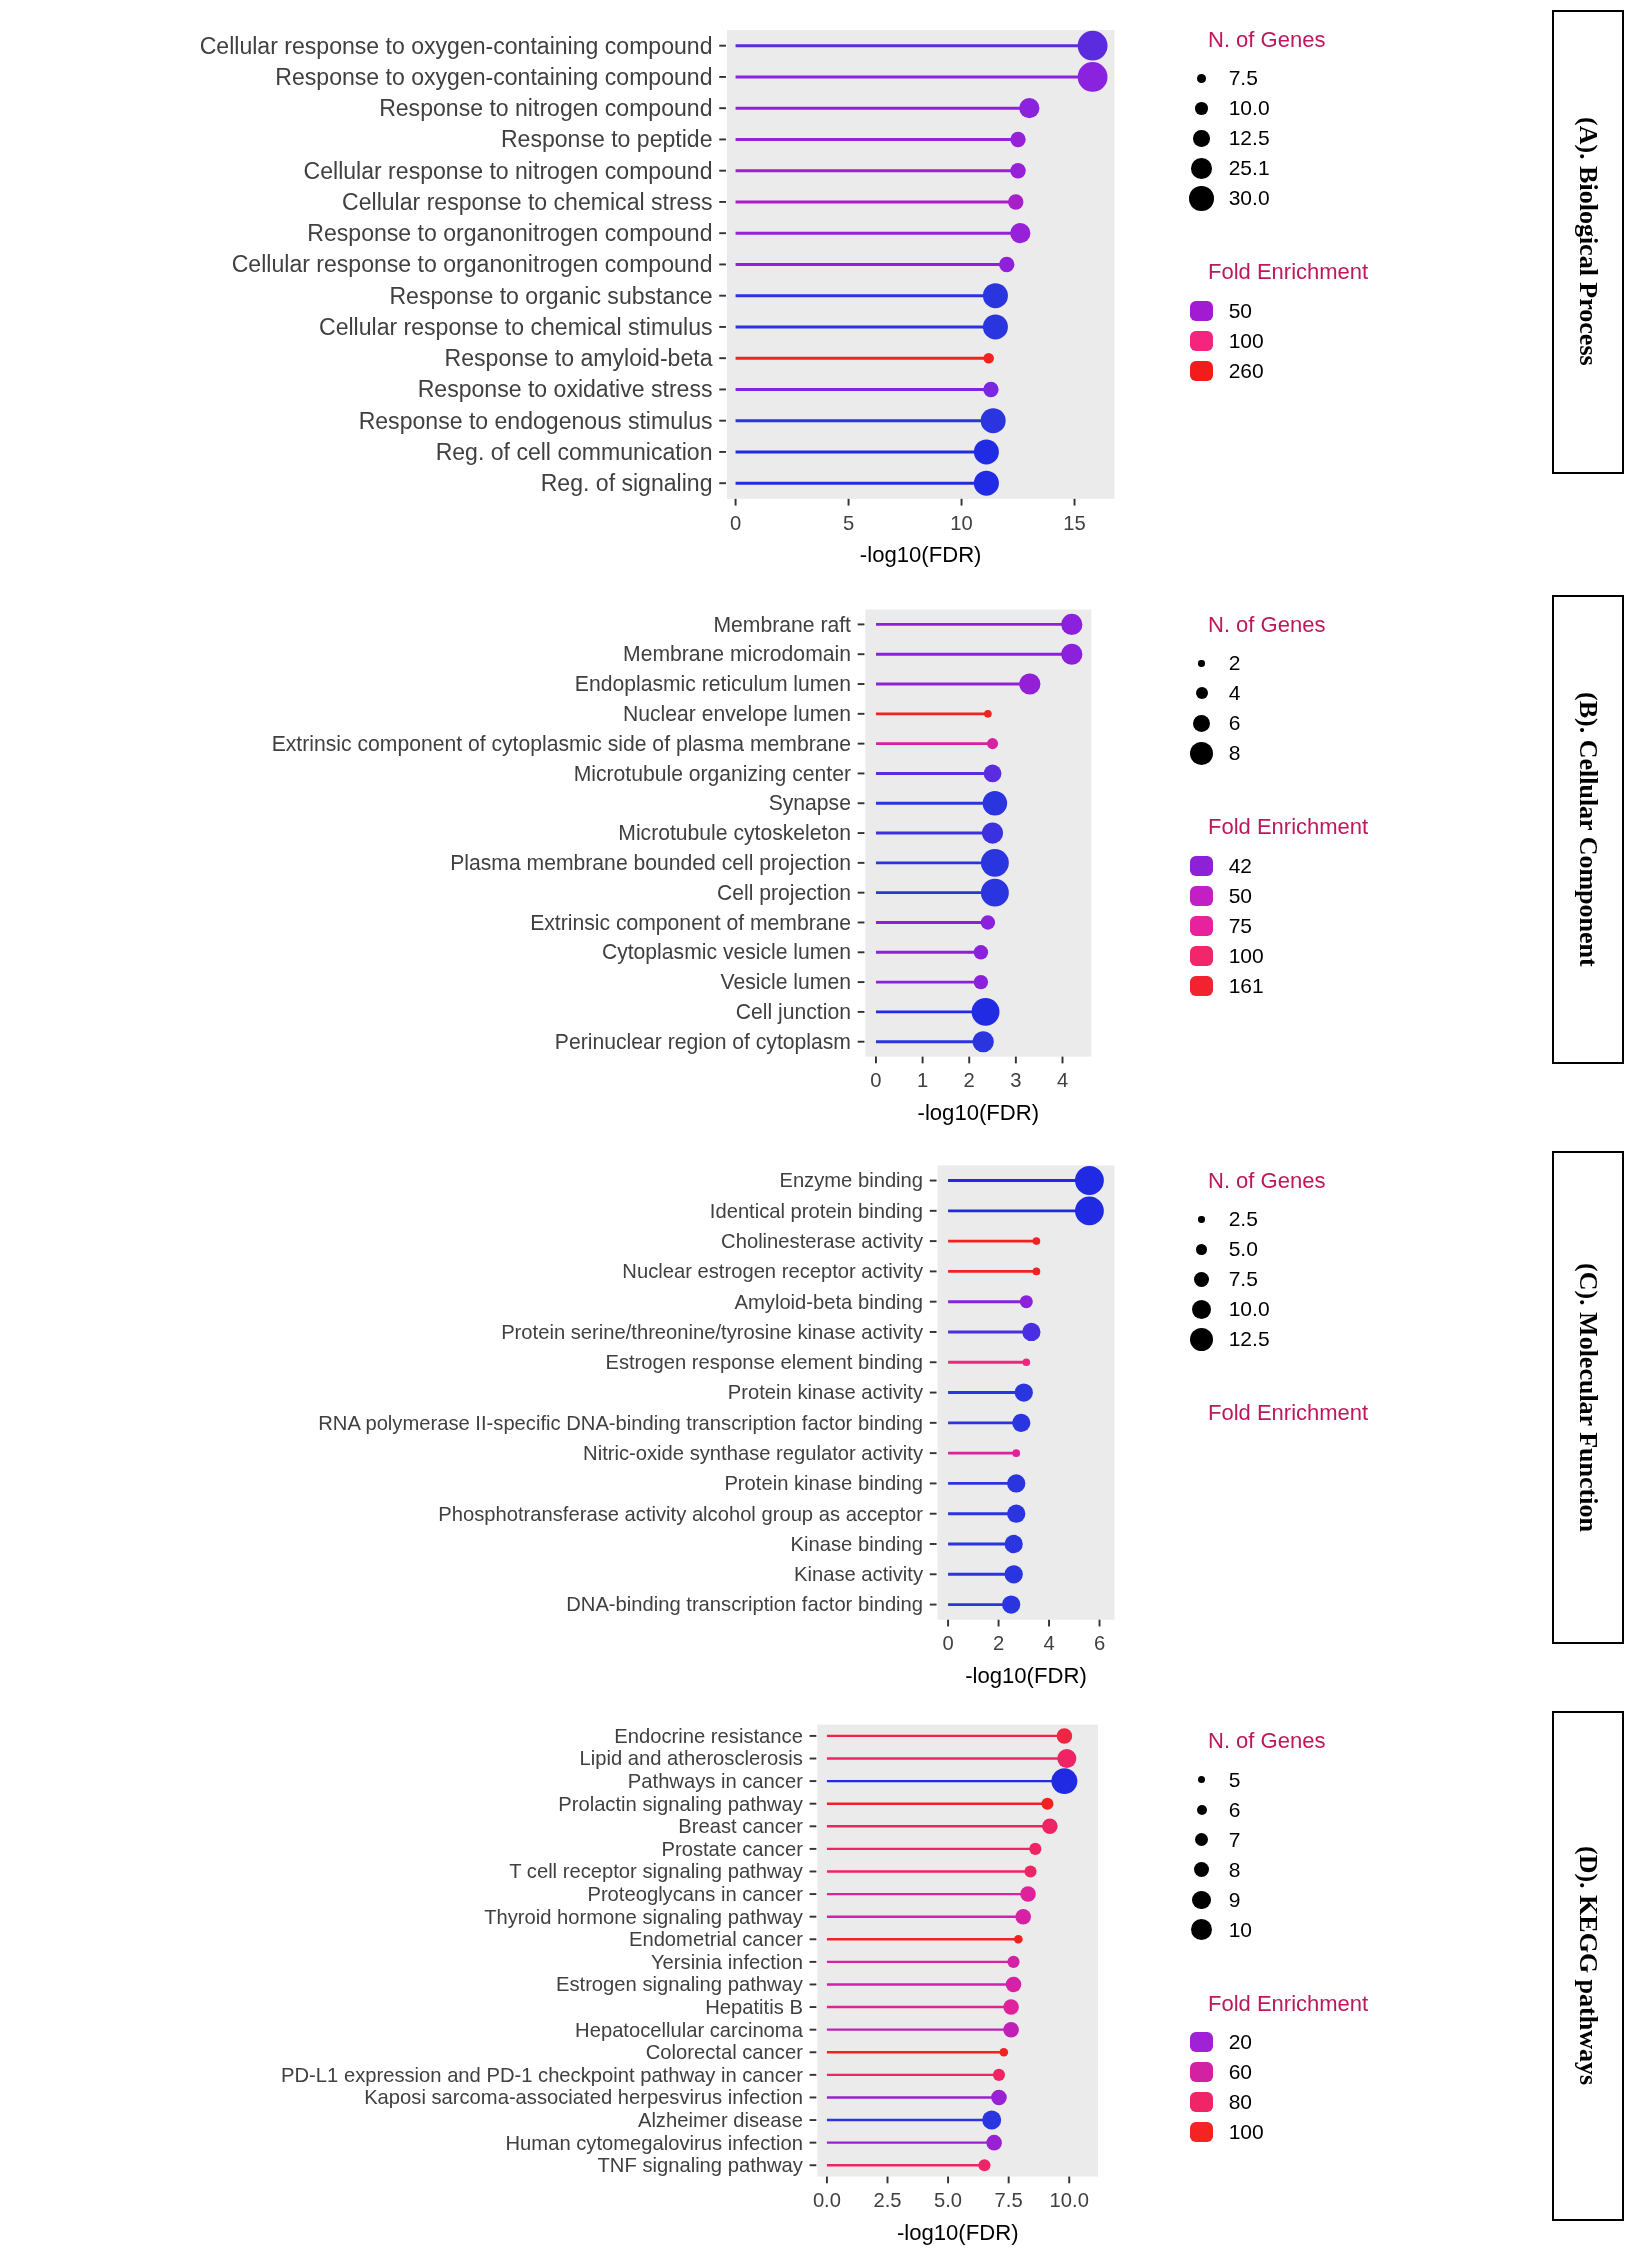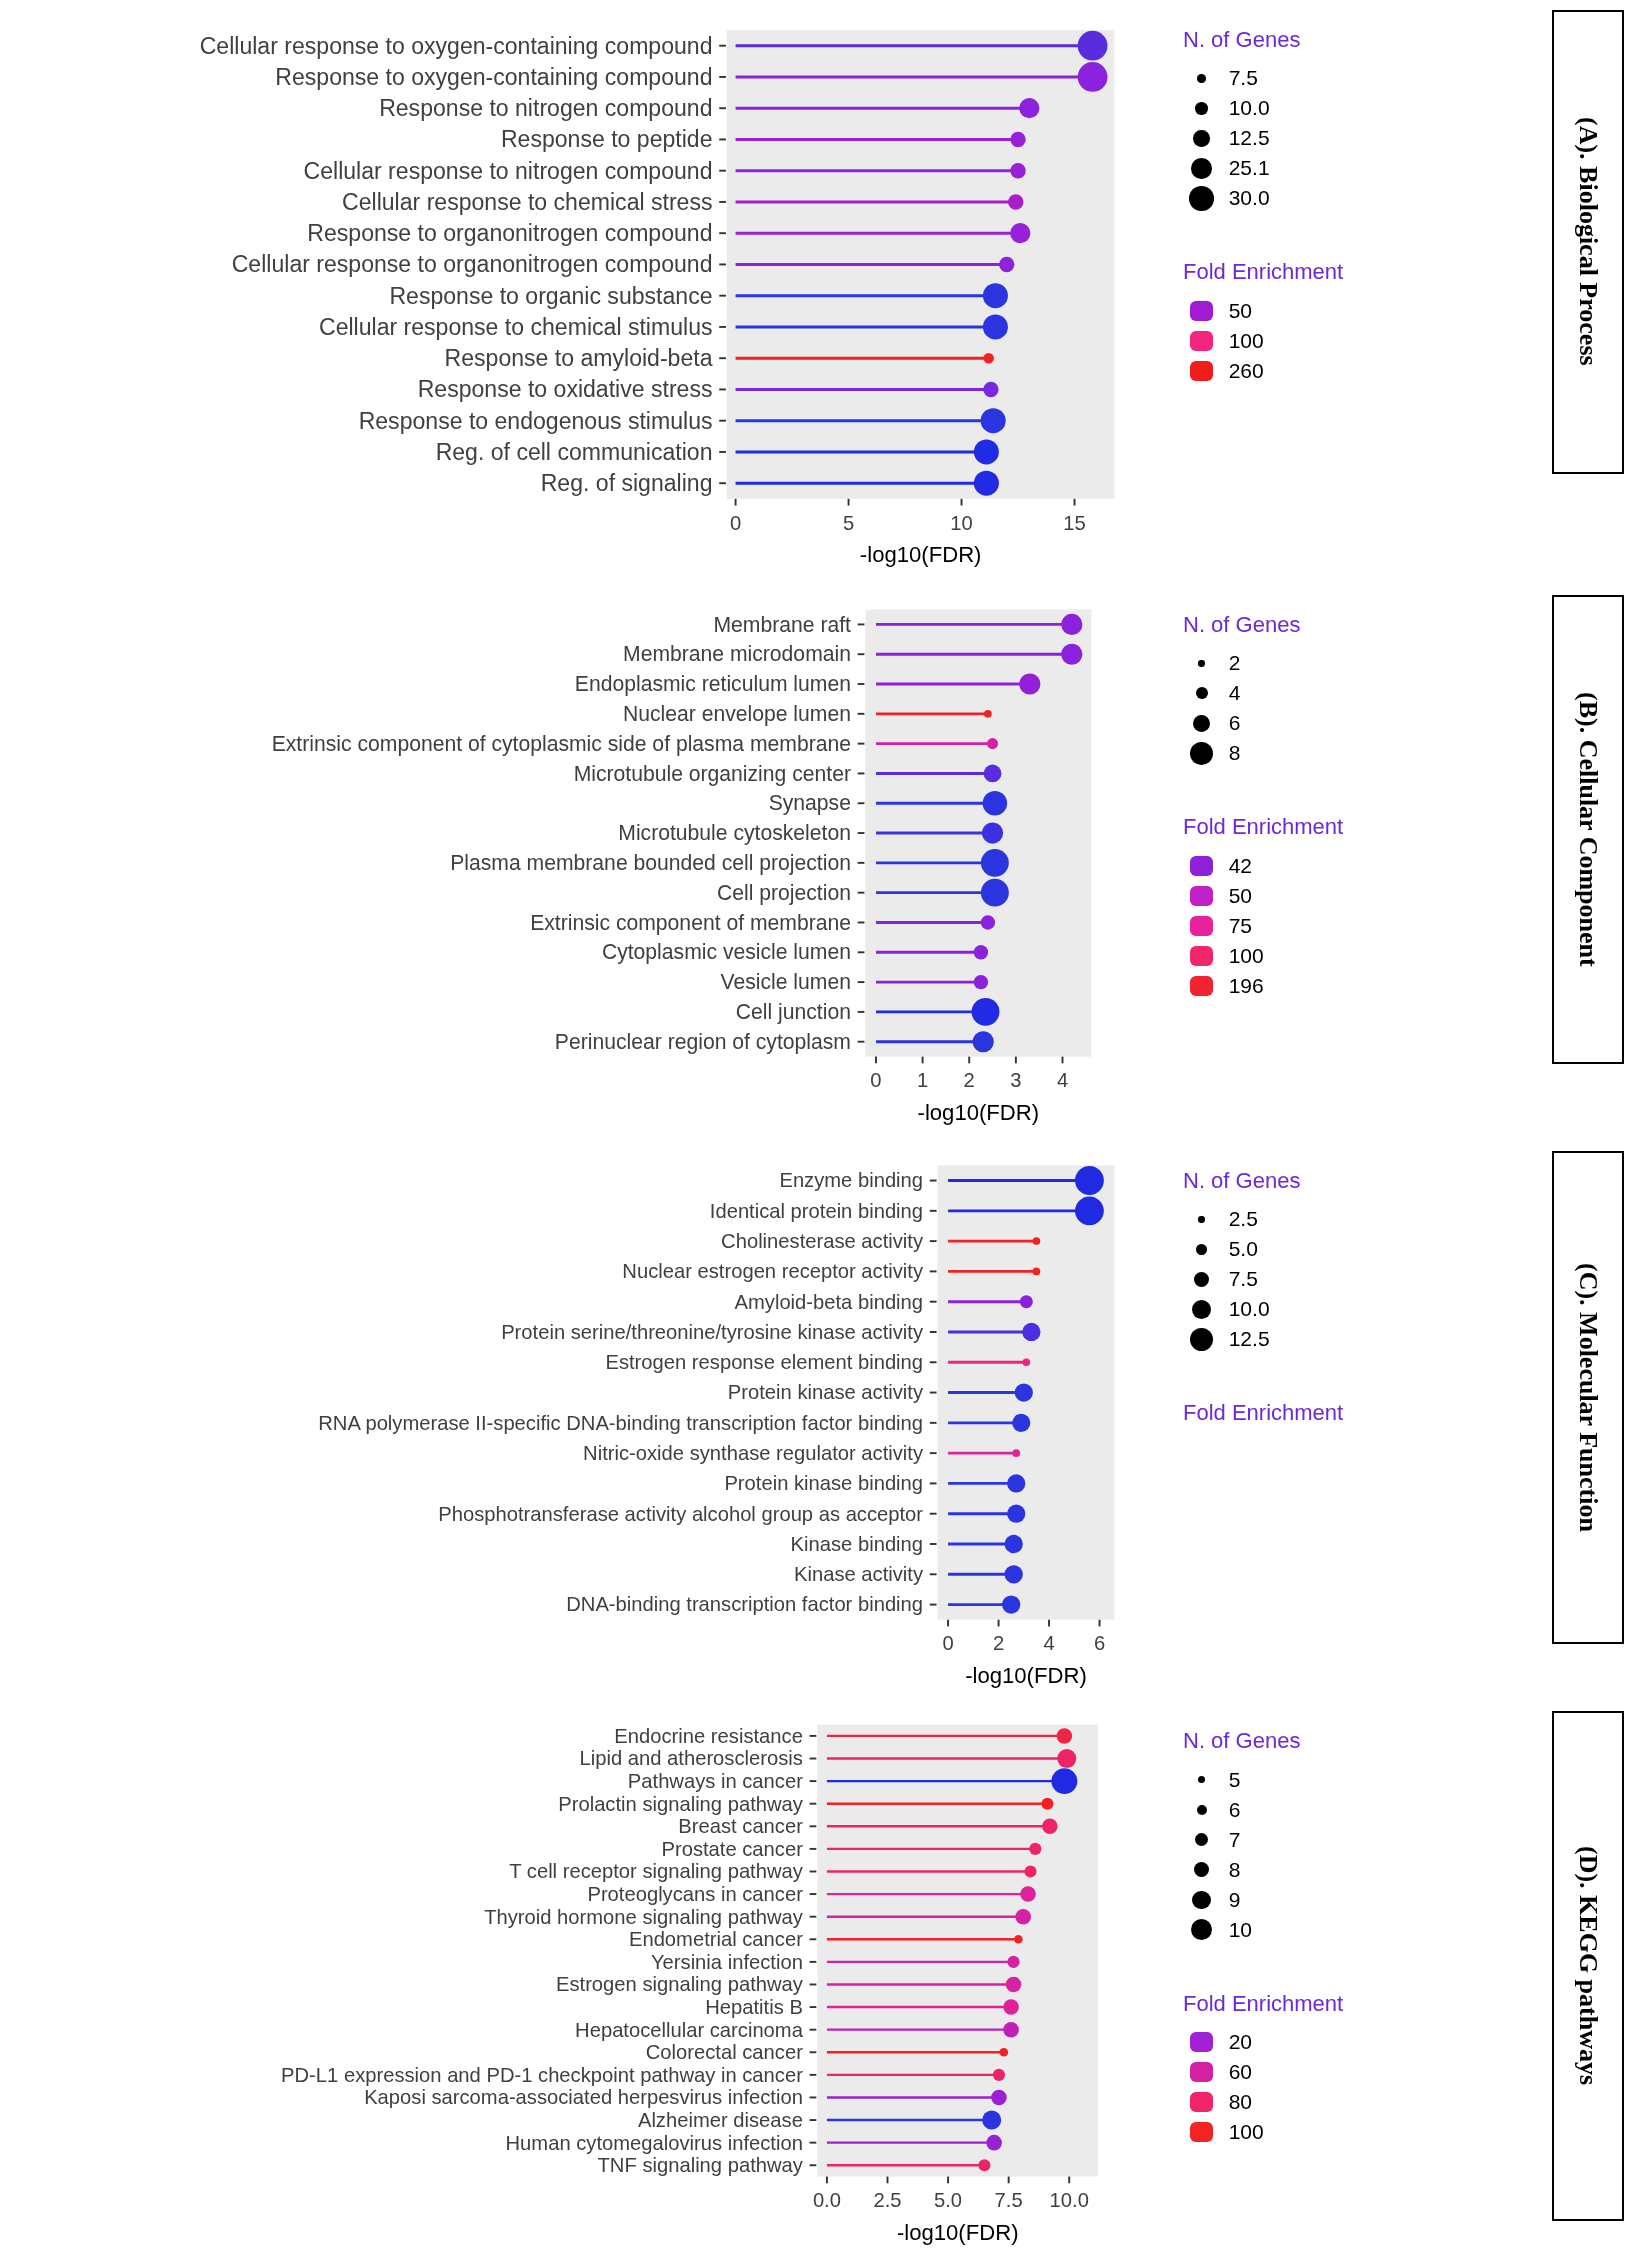--- a/index.html
+++ b/index.html
@@ -10,21 +10,21 @@
   }
   svg{font-family:"Liberation Sans",sans-serif;display:block;}
   .panel{display:flex;align-items:flex-start;}
   .panel-a{margin-top:4.8px;}
   .panel-b{margin-top:19px;}
   .panel-c{margin-top:17px;}
   .panel-d{margin-top:14.4px;}
   .chart{flex:0 0 auto;}
   .legend{width:226px;margin-left:58px;margin-top:22px;}
   .legend-sec + .legend-sec{margin-top:46px;}
-  .legend-title{font-size:22px;color:#6d28d9;margin-bottom:10.6px;}
+  .legend-title{font-size:22px;color:#be185d;margin-bottom:10.6px;margin-left:25px;}
   .legend-row{display:flex;align-items:center;height:30px;}
   .dot-cell{width:37px;display:flex;align-items:center;justify-content:center;flex:0 0 auto;}
   .size-dot{background:#000;border-radius:50%;display:inline-block;}
   .swatch{width:23px;height:20px;border-radius:5.8px;display:inline-block;}
   .legend-label{font-size:21px;color:#000;margin-left:8.7px;}
   .side-wrap{margin-left:auto;margin-right:24px;display:flex;align-items:flex-start;}
   .side-box{
     border:2.4px solid #000;background:#fff;width:72px;margin-top:4.8px;
     display:flex;align-items:center;justify-content:center;box-sizing:border-box;
   }
@@ -309,21 +309,21 @@
           <div class="legend-row">
             <span class="dot-cell">
               <span class="swatch" style="background: rgb(242, 38, 107);"></span>
             </span>
             <span class="legend-label">100</span>
           </div>
           <div class="legend-row">
             <span class="dot-cell">
               <span class="swatch" style="background: rgb(242, 34, 48);"></span>
             </span>
-            <span class="legend-label">196</span>
+            <span class="legend-label">161</span>
           </div>
         </div>
     </div>
   </div>
   <div class="side-wrap">
     <div class="side-box">
       <span class="side-label">(B). Cellular Component</span>
     </div>
   </div>
 </section>

